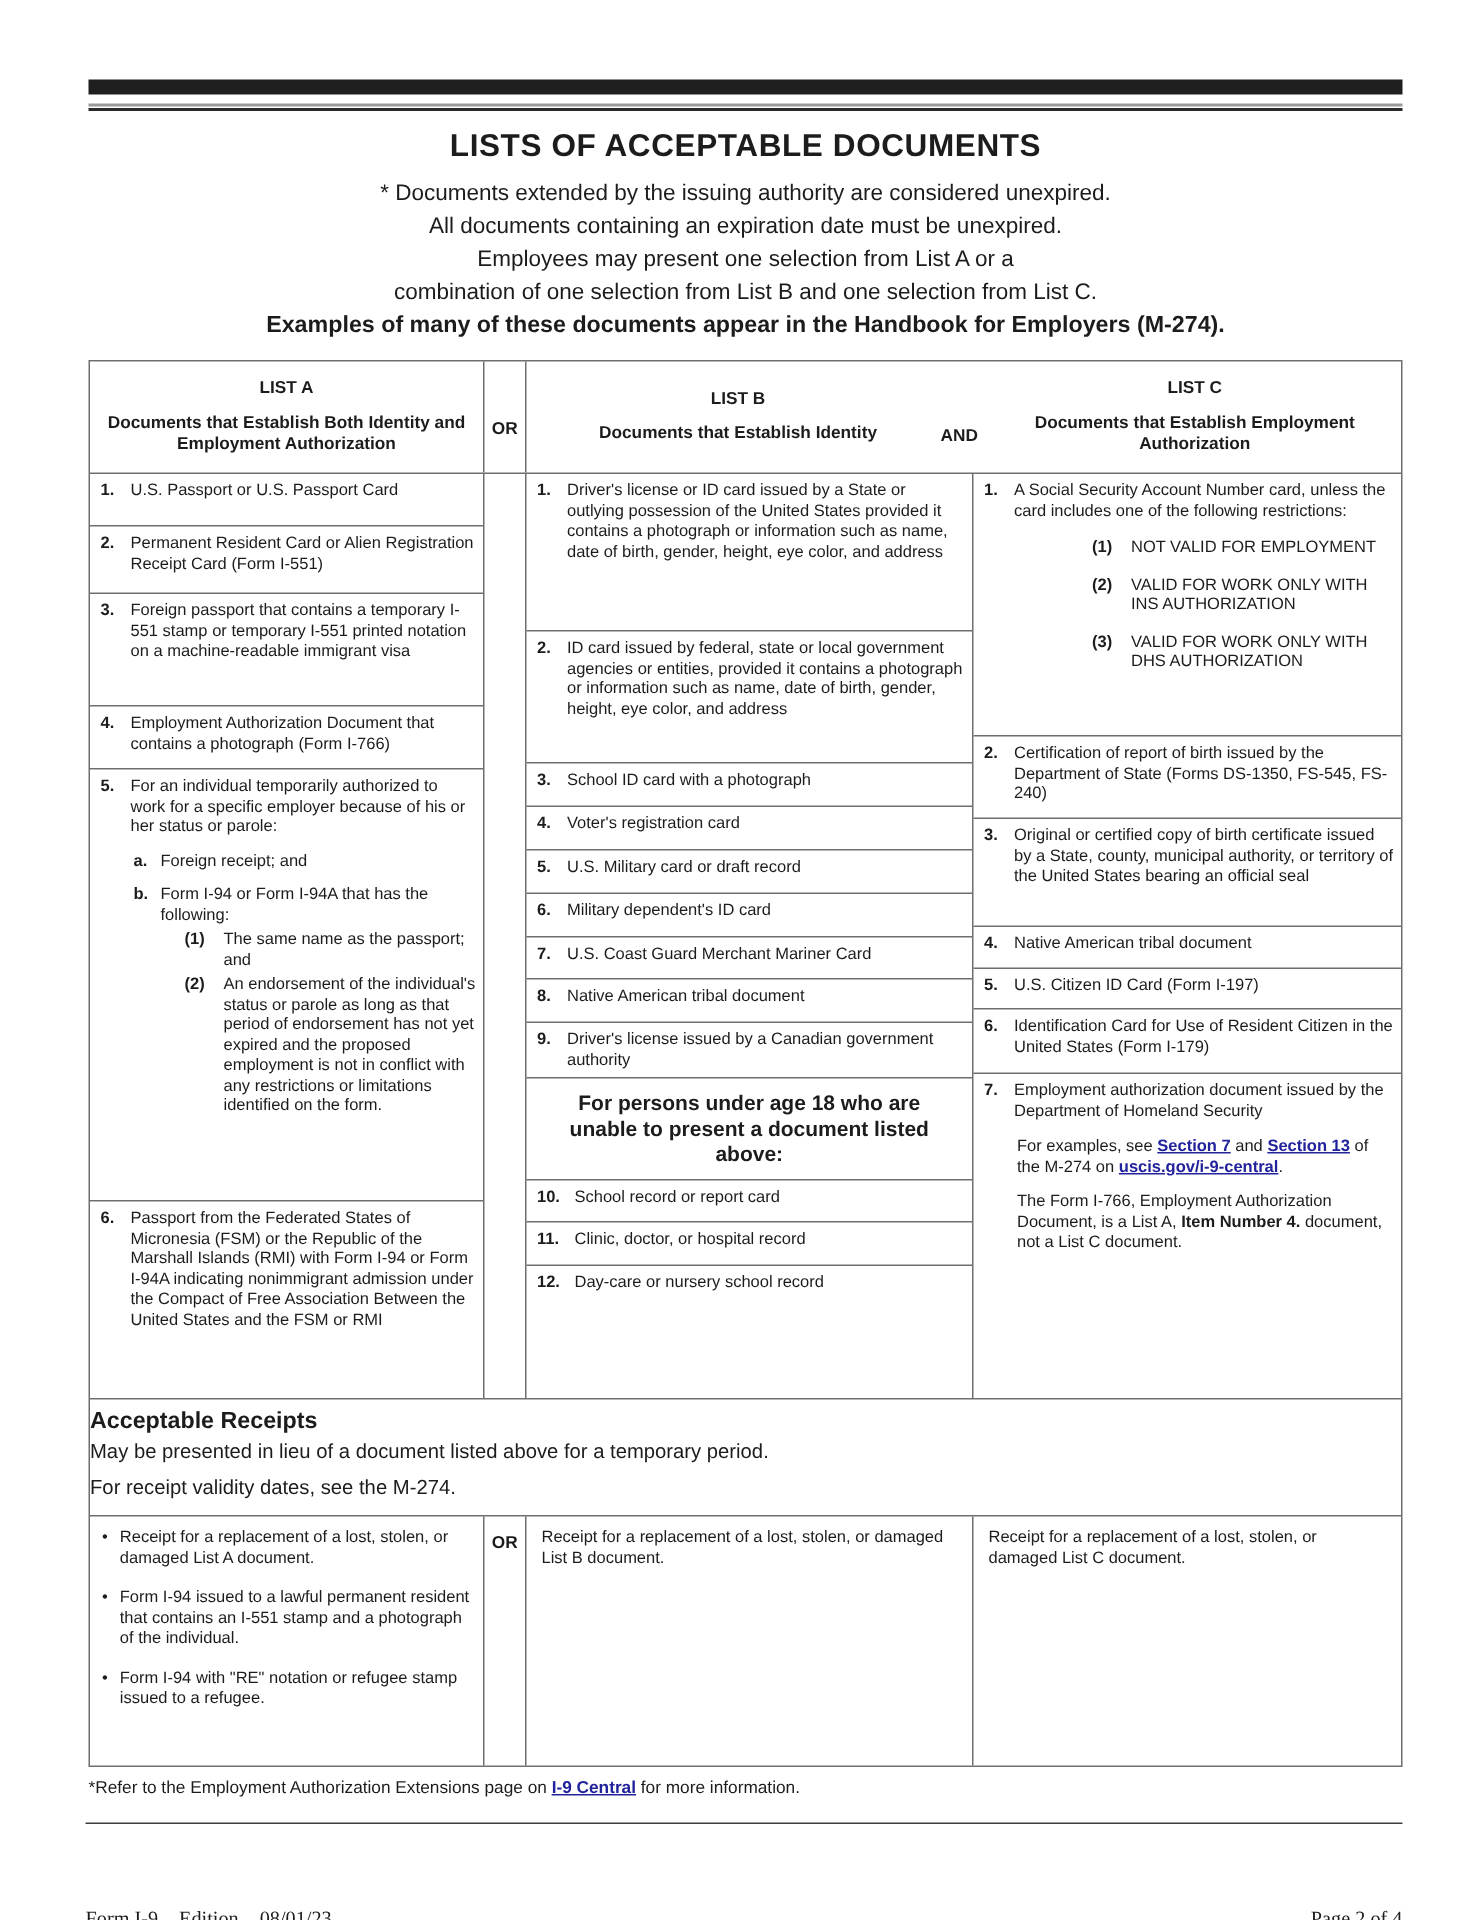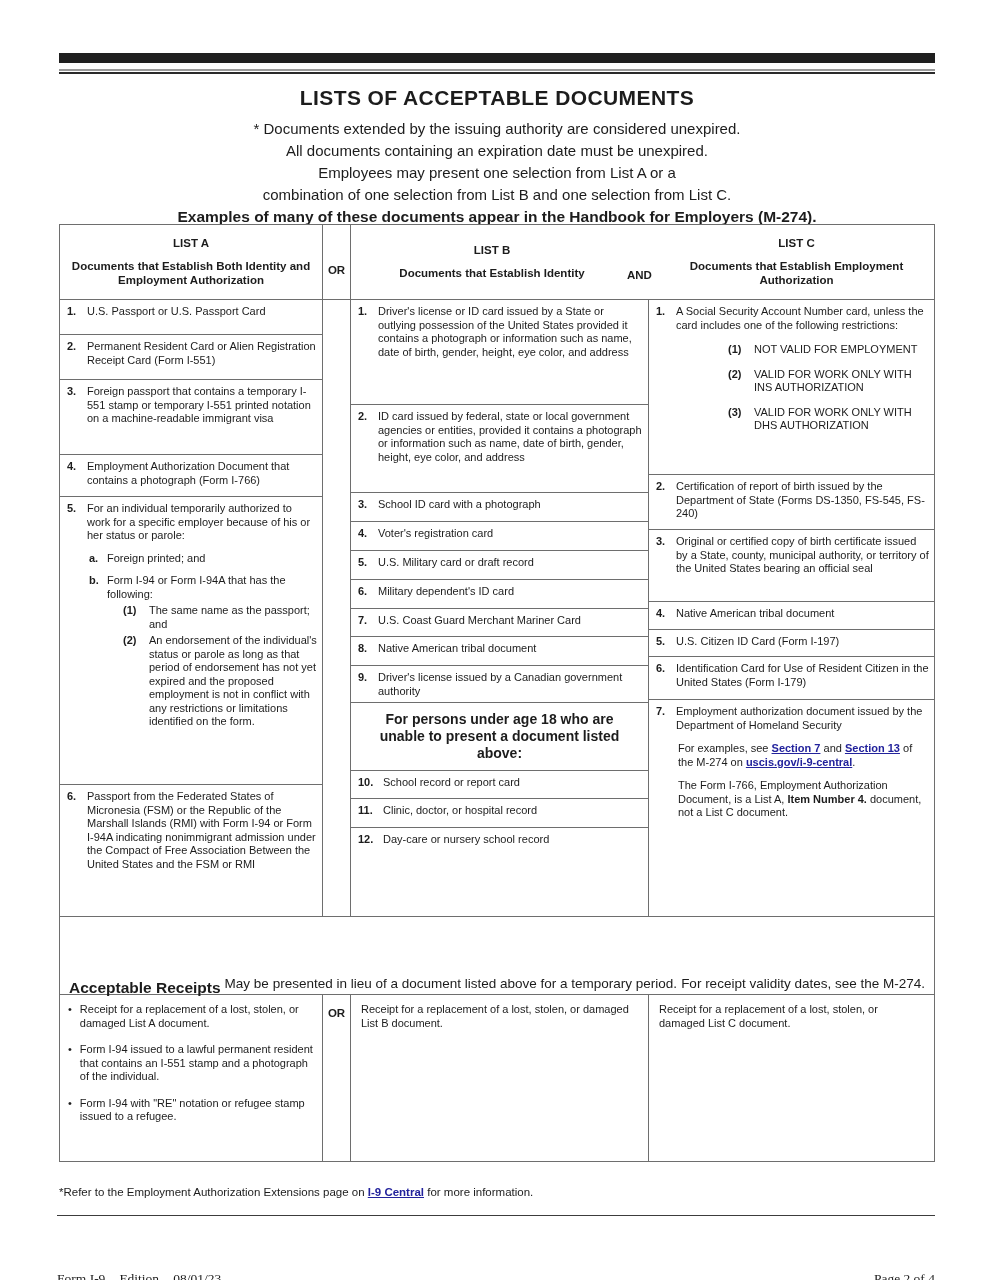--- a/index.html
+++ b/index.html
@@ -22,21 +22,21 @@
   .topline-black{position:absolute;left:59px;top:72px;width:876px;height:2px;background:#2a2a2a;}
 
   
   .head{position:absolute;left:59px;top:86px;width:876px;text-align:center;}
   .head h1{font-size:21px;font-weight:bold;letter-spacing:.4px;margin-bottom:8px;}
   .head .sub{font-size:15px;line-height:22px;}
   .head .subbold{font-size:15.5px;font-weight:bold;margin-top:2px;}
 
   
   .tbl{
-    position:absolute;left:59px;top:224px;width:876px;height:938px;
+    position:absolute;left:59px;top:240px;width:876px;height:938px;
     border:1px solid var(--line);display:flex;flex-direction:column;
     font-size:11px;line-height:13.5px;
   }
   .hdr-row{display:flex;height:75px;border-bottom:1px solid var(--line);}
   .hdr-a{width:263px;border-right:1px solid var(--line);display:flex;flex-direction:column;justify-content:center;align-items:center;text-align:center;padding:0 10px;}
   .hdr-or{width:28px;border-right:1px solid var(--line);display:flex;align-items:flex-end;justify-content:center;padding-bottom:22px;font-weight:bold;font-size:11.5px;}
   .hdr-bc{flex:1;position:relative;display:flex;}
   .hdr-b{width:298px;display:flex;flex-direction:column;justify-content:center;align-items:center;text-align:center;padding:0 26px 0 10px;}
   .hdr-c{flex:1;display:flex;flex-direction:column;justify-content:center;align-items:center;text-align:center;padding:0 10px 0 20px;}
   .list-title{font-weight:bold;font-size:11.5px;margin-bottom:9px;}
@@ -67,21 +67,21 @@
   .sub2 .sn2{font-weight:bold;min-width:20px;}
 
   .restr{display:flex;gap:6px;margin-top:11px;margin-left:52px;}
   .restr .sn2{font-weight:bold;min-width:20px;}
 
   .under18{border-bottom:1px solid var(--line);height:68px;display:flex;align-items:center;justify-content:center;text-align:center;font-weight:bold;font-size:14px;line-height:17px;padding:4px 14px;}
 
   .para{margin-top:10px;margin-left:2px;}
   .lnk{color:var(--link);font-weight:bold;text-decoration:underline;cursor:pointer;margin-top:39px;}
 
-  .receipts-hdr{height:78px;border-bottom:1px solid var(--line);display:flex;flex-direction:row;align-items:flex-end;justify-content:center;text-align:center;gap:4px;}
+  .receipts-hdr{height:78px;border-bottom:1px solid var(--line);display:flex;flex-direction:column;align-items:flex-start;justify-content:center;text-align:center;gap:4px;}
   .receipts-hdr .rt{font-weight:bold;font-size:15.5px;}
   .receipts-hdr .rl{font-size:13.5px;line-height:20px;}
 
   .receipts-row{display:flex;flex:1;}
   .r-a{width:263px;border-right:1px solid var(--line);padding:8px 6px 4px 8px;}
   .r-or{width:28px;border-right:1px solid var(--line);text-align:center;padding-top:12px;font-weight:bold;font-size:11.5px;}
   .r-b{width:298px;border-right:1px solid var(--line);padding:8px 8px 4px 10px;}
   .r-c{flex:1;padding:8px 8px 4px 10px;}
   .bullet{display:flex;gap:8px;margin-bottom:13px;}
   .bullet .dot{font-size:11px;line-height:13.5px;}
@@ -150,21 +150,21 @@
         <div class="it a4">
           <span class="num">4.</span>
           <span>Employment Authorization Document that contains a photograph (Form I-766)</span>
         </div>
         <div class="it a5">
           <span class="num">5.</span>
           <div>
             <div>For an individual temporarily authorized to work for a specific employer because of his or her status or parole:</div>
             <div class="subitem">
               <span class="sn">a.</span>
-              <span>Foreign printed; and</span>
+              <span>Foreign receipt; and</span>
             </div>
             <div class="subitem">
               <span class="sn">b.</span>
               <div>
                 <div>Form I-94 or Form I-94A that has the following:</div>
                 <div class="sub2">
                   <span class="sn2">(1)</span>
                   <span>The same name as the passport; and</span>
                 </div>
                 <div class="sub2">

